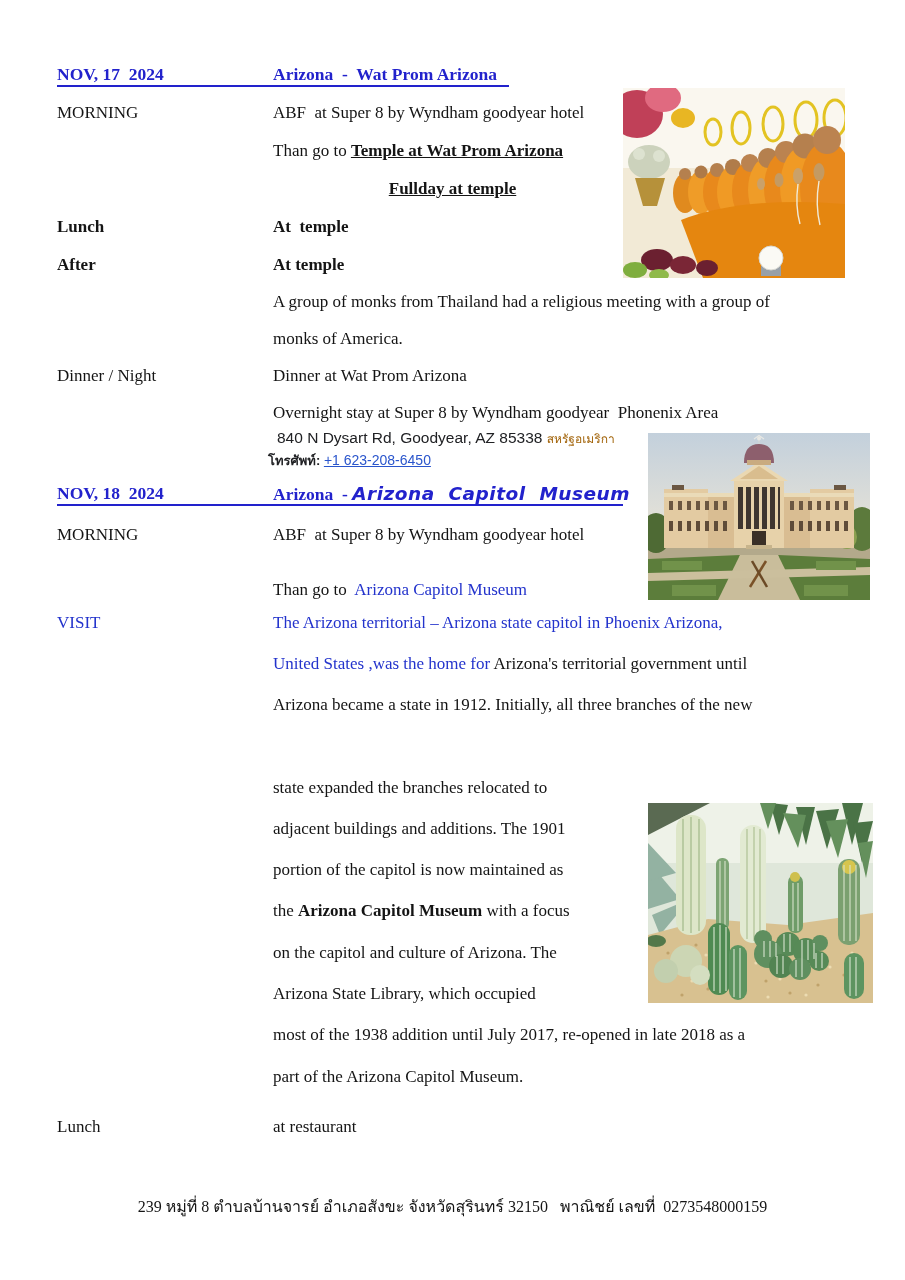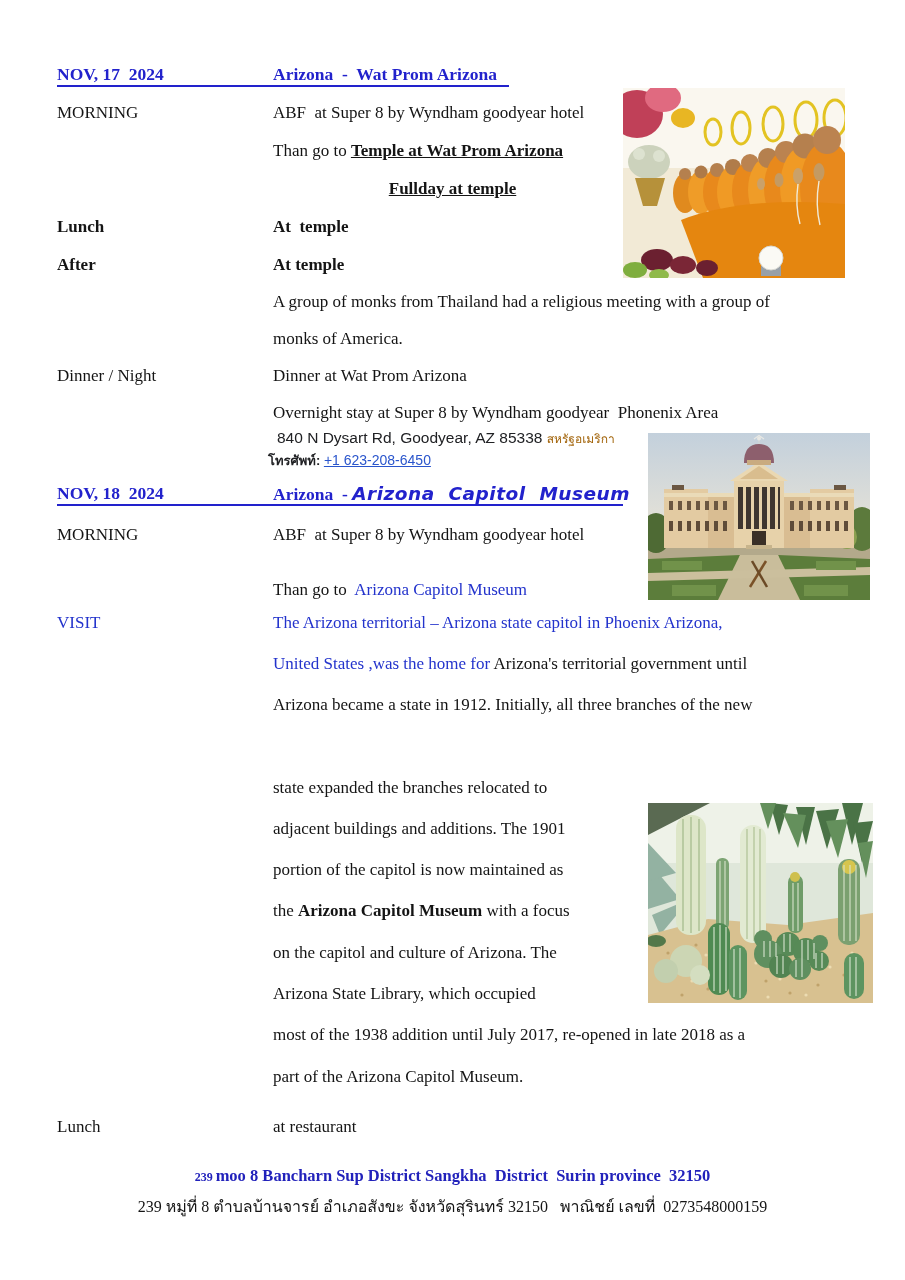--- a/index.html
+++ b/index.html
@@ -350,16 +350,15 @@
           <line x1="208" y1="154" x2="208" y2="193"></line>
       </g>
 
       <circle cx="38" cy="158" r="16" fill="#ccd6b4"></circle>
       <circle cx="18" cy="168" r="12" fill="#c2cfae"></circle>
       <circle cx="52" cy="172" r="10" fill="#d4dec0"></circle>
       <ellipse cx="8" cy="138" rx="10" ry="6" fill="#53784a"></ellipse>
     </svg>
   </div>
 
-  <div class="abs center foot1" style="top:1166px;"><span class="sm">239 </span><span>moo 8 Bancharn Sup District Sangkha  District  Surin province  32150</span></div>
   <div class="abs center foot2" style="top:1194px;">239 หมู่ที่ 8 ตำบลบ้านจารย์ อำเภอสังขะ จังหวัดสุรินทร์ 32150   พาณิชย์ เลขที่  0273548000159</div>
 
 </div>
 
 </body></html>

